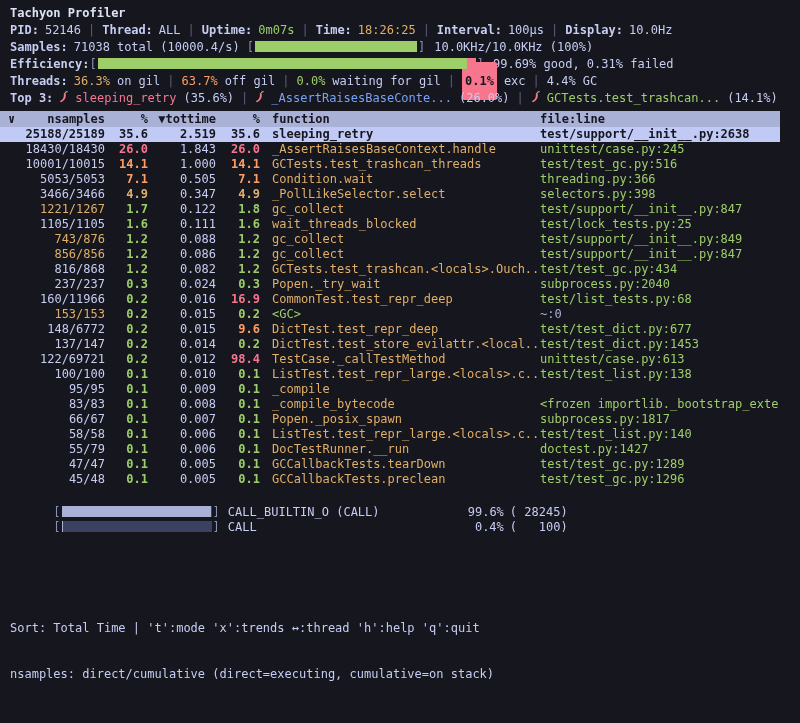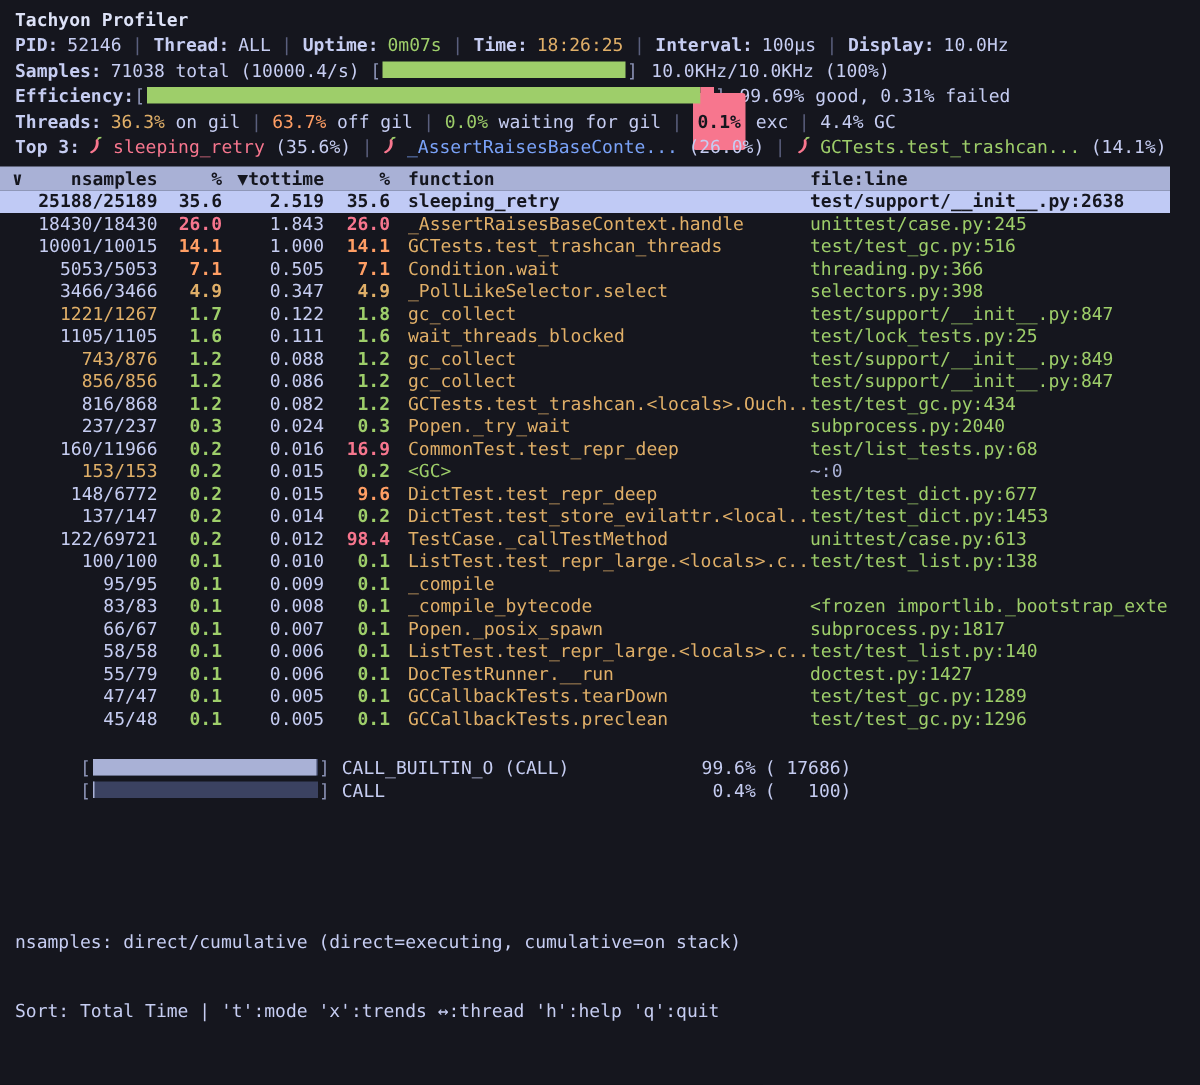--- a/index.html
+++ b/index.html
@@ -291,25 +291,25 @@
       <span class="c-tt">0.005</span>
       <span class="c-p2 c-green">0.1</span>
       <span class="c-fn">GCCallbackTests.preclean</span>
       <span class="c-fl">test/test_gc.py:1296</span>
     </div>
       </div>
   </div>
 
   <div class="op-sec">
     <div class="op-row">
-      <span class="br-l"></span><span class="bar op-bar"><span class="fill op-fillc" style="width: 99.6%;"></span></span><span class="br-r"></span><span class="op-name">CALL_BUILTIN_O (CALL)</span><span class="op-pct">99.6%</span><span class="op-count">( 17686)</span>
+      <span class="br-l"></span><span class="bar op-bar"><span class="fill op-fillc" style="width: 99.6%;"></span></span><span class="br-r"></span><span class="op-name">CALL_BUILTIN_O (CALL)</span><span class="op-pct">99.6%</span><span class="op-count">( 28245)</span>
     </div>
     <div class="op-row">
       <span class="br-l"></span><span class="bar op-bar"><span class="fill op-fillc" style="width: 1%;"></span></span><span class="br-r"></span><span class="op-name">CALL</span><span class="op-pct">0.4%</span><span class="op-count">(   100)</span>
     </div>
   </div>
 
   <div class="footer">
+    <div>Sort: Total Time | 't':mode 'x':trends ↔:thread 'h':help 'q':quit</div>
     <div>nsamples: direct/cumulative (direct=executing, cumulative=on stack)</div>
-    <div>Sort: Total Time | 't':mode 'x':trends ↔:thread 'h':help 'q':quit</div>
   </div>
 
 </div>
 
 </body></html>

